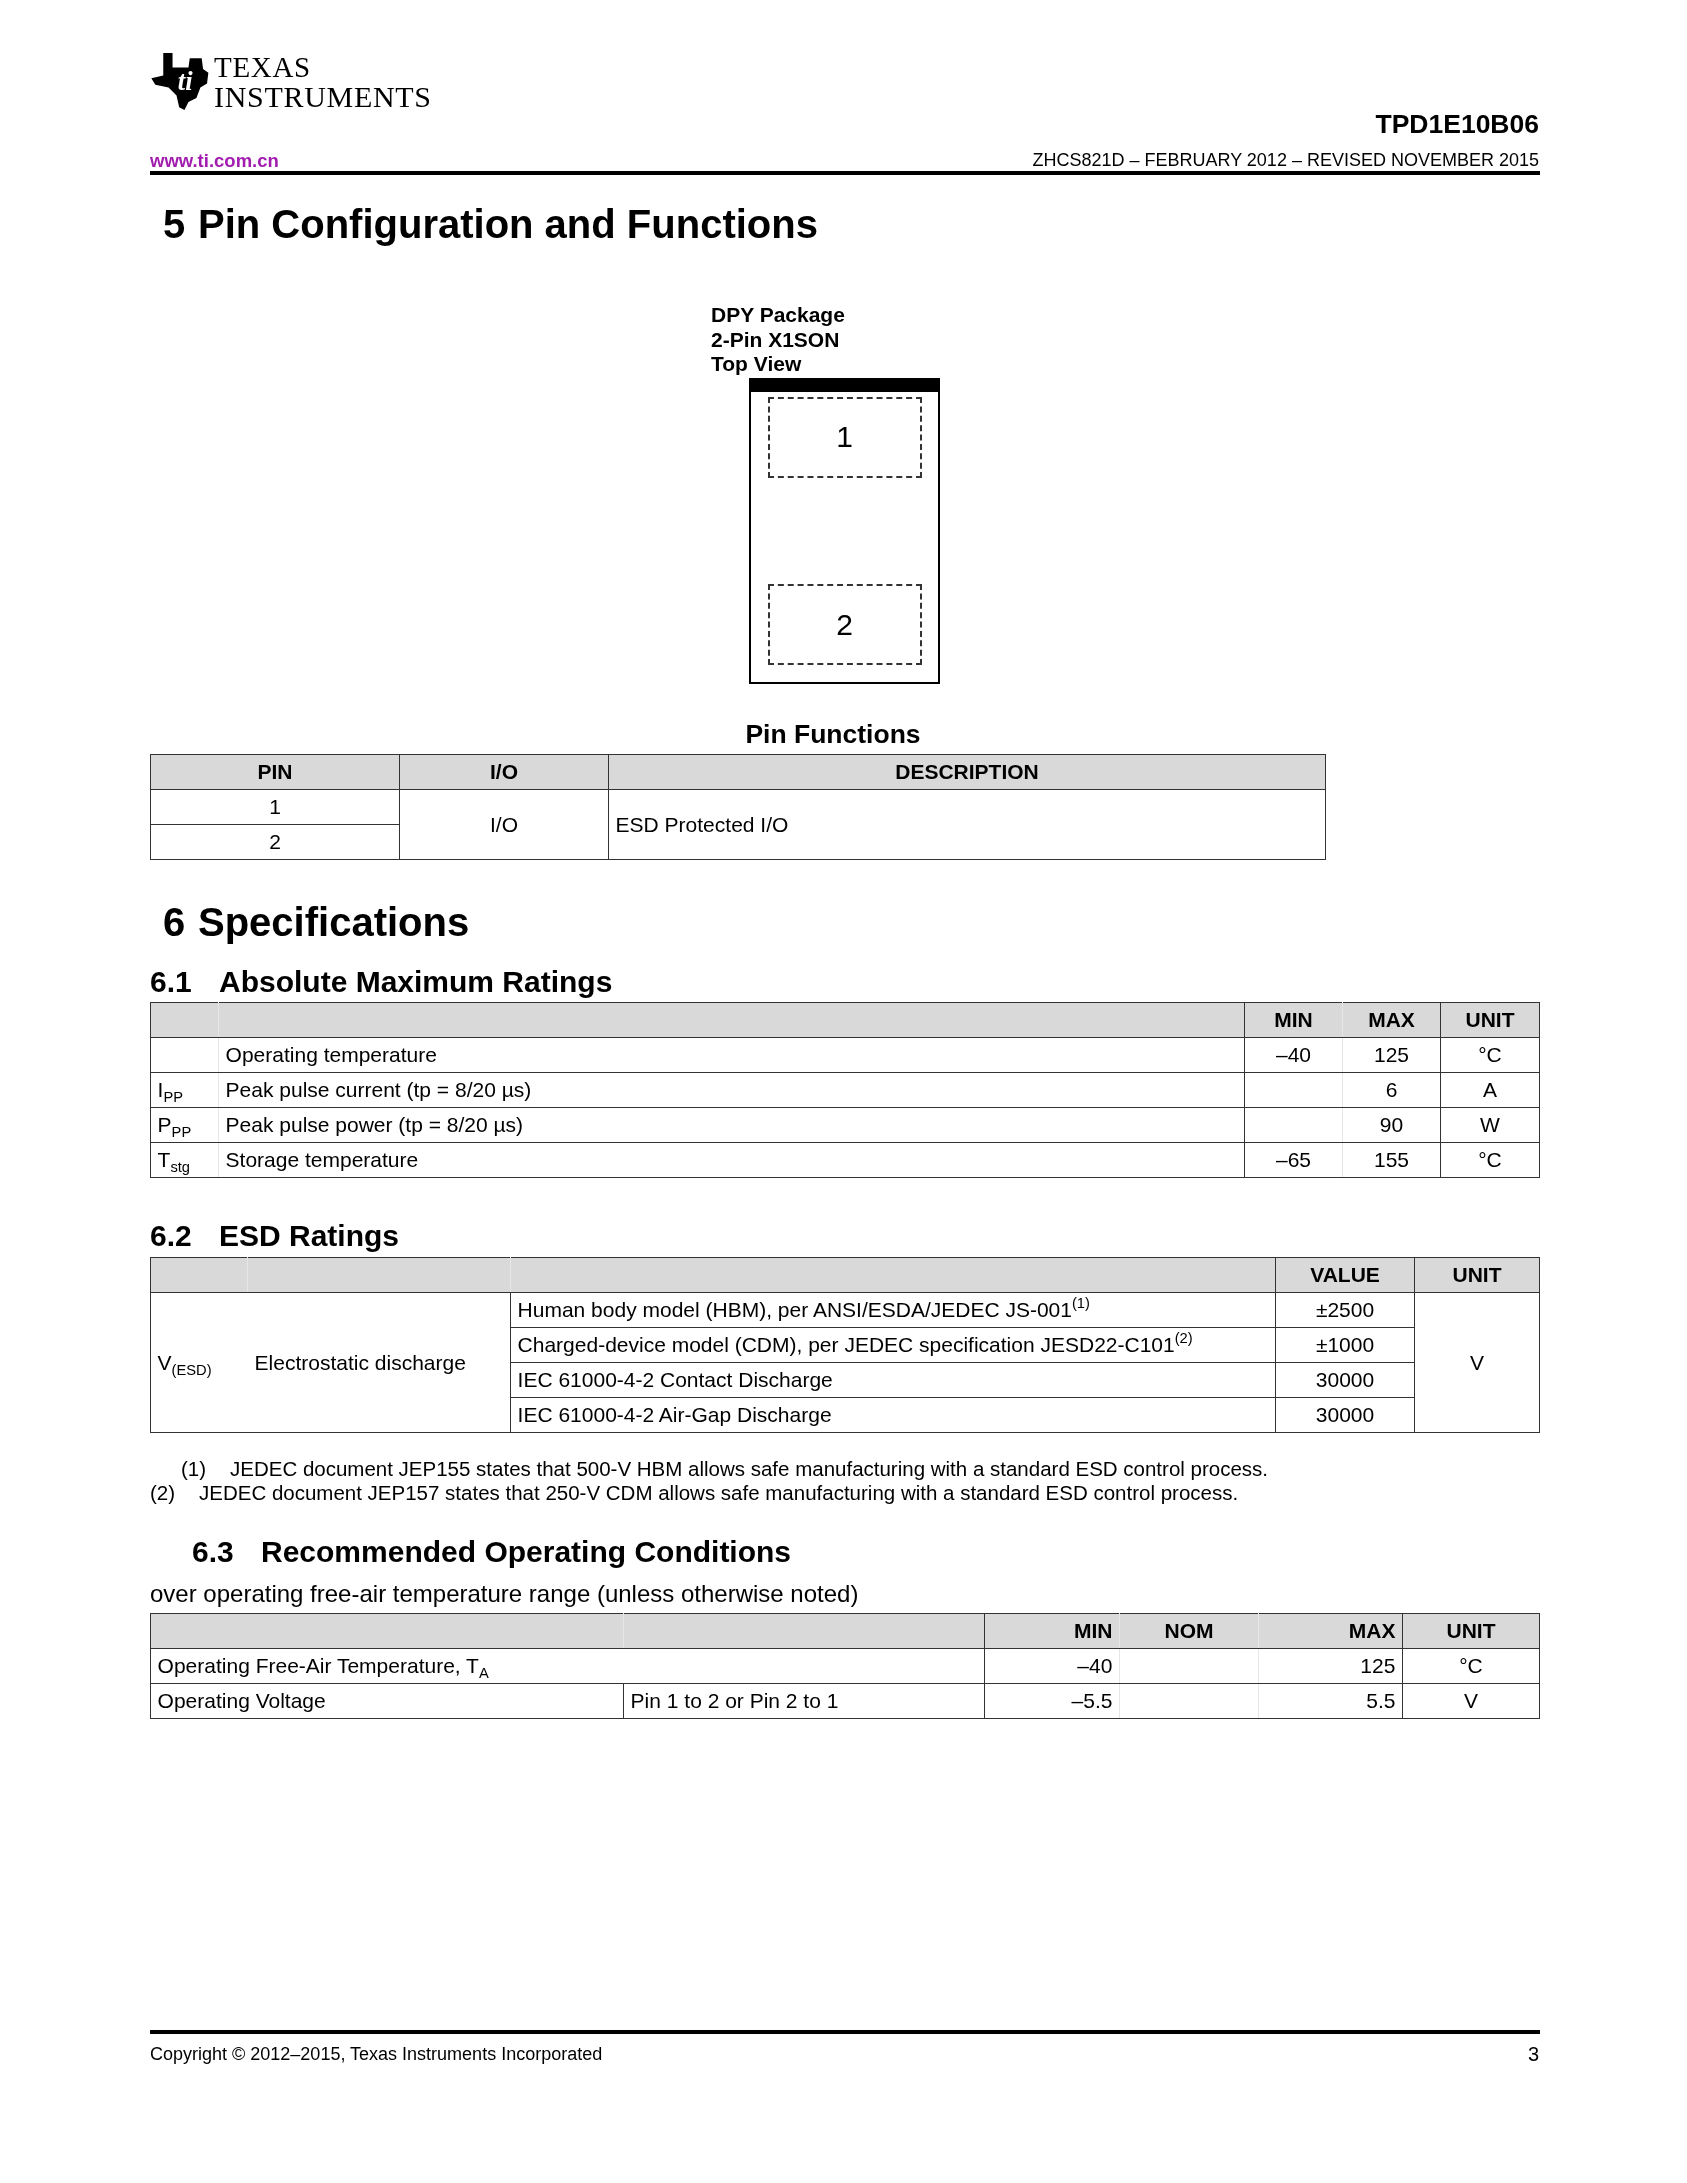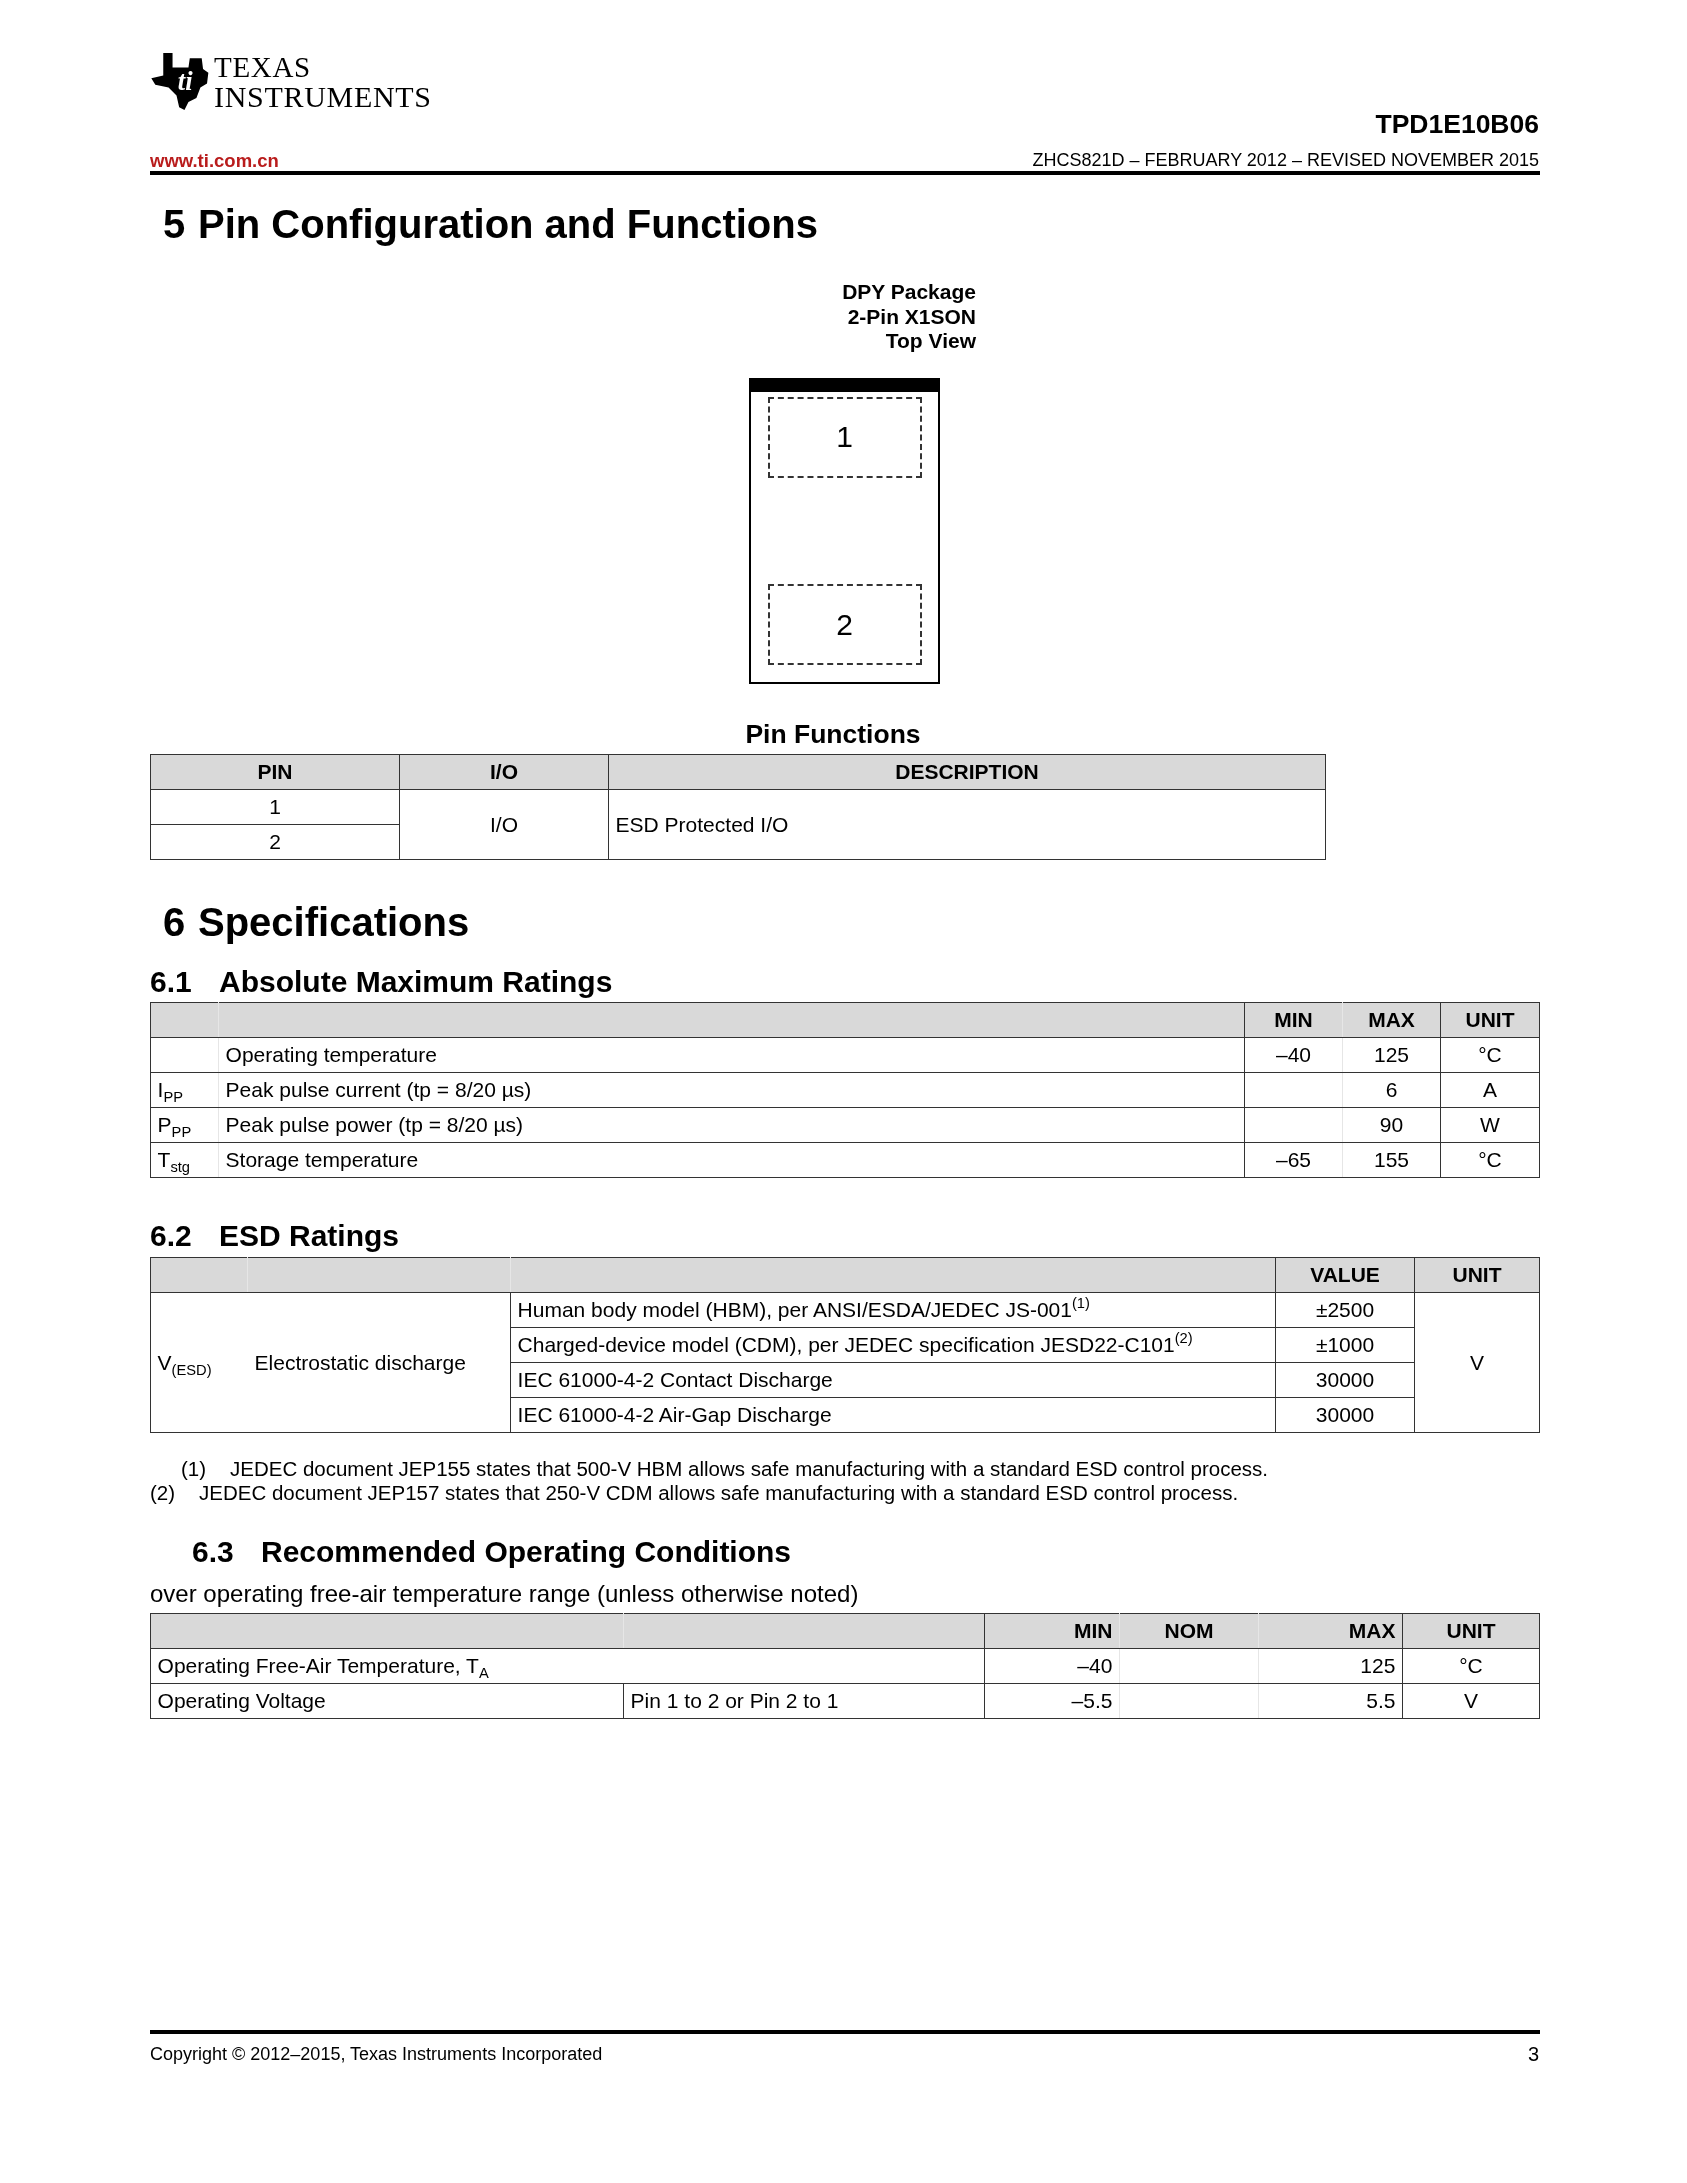--- a/index.html
+++ b/index.html
@@ -20,21 +20,21 @@
   .copy { left:150px; top:2044px; font-size:18px; }
   .pagenum { right:148px; top:2043px; font-size:20px; }
 
   h1.sec, h2.sec { position:absolute; margin:0; font-weight:bold; white-space:nowrap; }
   h1.sec { font-size:40px;text-align:center; }
   h2.sec { font-size:30px; }
   .secnum { display:inline-block; width:48px; }
   h2.sec .secnum { width:69px; }
 
   
-  .pkg-title { left:711px; top:280px; width:265px; text-align:right; font-size:21px; font-weight:bold; line-height:24.5px; }
+  .pkg-title { left:711px; top:303px; width:265px; text-align:left; font-size:21px; font-weight:bold; line-height:24.5px; }
   .pkg-box { left:749px; top:378px; width:187px; height:302px; border:2px solid #000; }
   .pkg-bar { position:absolute; left:0; top:0; right:0; height:12px; background:#000; }
   .pin-pad { position:absolute; left:16.5px; width:150px; height:77px; border:2px dashed #333;
              display:flex; align-items:center; justify-content:center; font-size:30px; }
 
   .tbl-title { font-size:26.5px; font-weight:bold; width:1390px; left:138px; text-align:center; }
 
   table.ti { position:absolute; border-collapse:collapse; font-size:21px; table-layout:fixed; }
   table.ti td, table.ti th { border:1.3px solid #333; padding:0 6.6px; height:34px; }
   table.ti thead th { background:#d9d9d9; font-weight:bold; font-size:21px; }
@@ -55,21 +55,21 @@
   <svg width="61" height="61" viewBox="0 0 92 92" style="position:absolute;left:0;top:1.3px;">
     <path d="M20 6 L34 6 L34 28 L58 28 L60 14 L78 14 L80 30 L88 36 L86 52 L76 58 L70 74 L58 80 L52 92 L44 88 L40 70 L28 58 L8 54 L2 44 L20 40 Z" fill="#000"></path>
     <text x="42" y="62" font-family="Liberation Serif, serif" font-style="italic" font-weight="bold" font-size="40" fill="#fff">ti</text>
   </svg>
   <div class="logo-text">
     <span class="l1" style="text-transform:uppercase;font-size:29px;">Texas</span>
     <span class="l2" style="text-transform:uppercase;font-size:30px;">Instruments</span>
   </div>
 </div>
 <div class="abs part">TPD1E10B06</div>
-<a class="abs url" style="color:#b91c1c;text-decoration:none;">www.ti.com.cn</a>
+<a class="abs url" style="color:#a21caf;text-decoration:none;">www.ti.com.cn</a>
 <div class="abs docid">ZHCS821D – FEBRUARY 2012 – REVISED NOVEMBER 2015</div>
 <div class="abs topline"></div>
 
 <h1 class="sec" style="left:150px;top:202px;">
   <span class="secnum">5</span><span>Pin Configuration and Functions</span>
 </h1>
 
 <div class="abs pkg-title">
   <div>DPY Package</div>
   <div>2-Pin X1SON</div>

